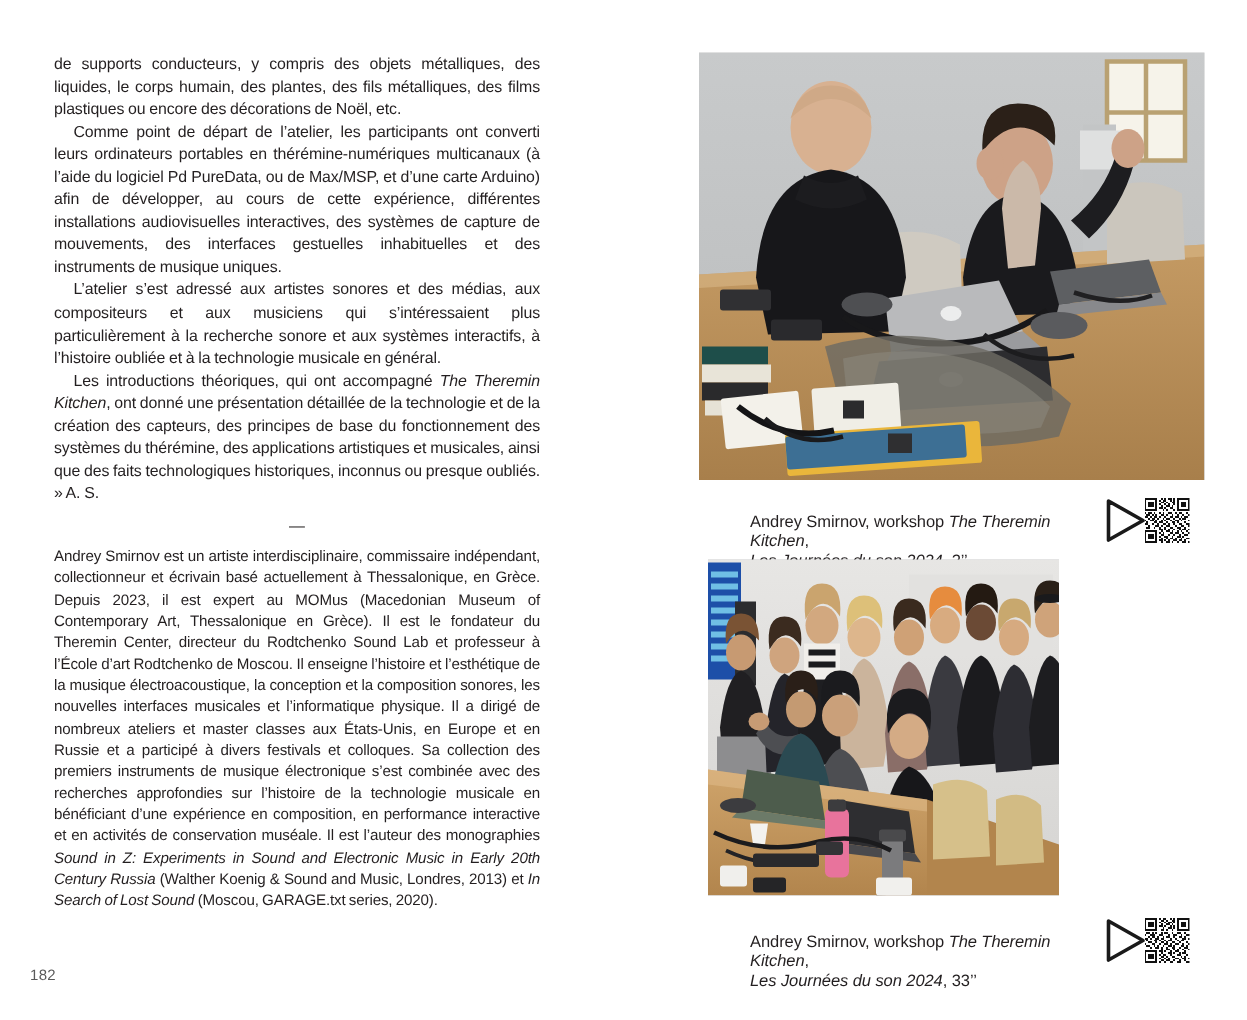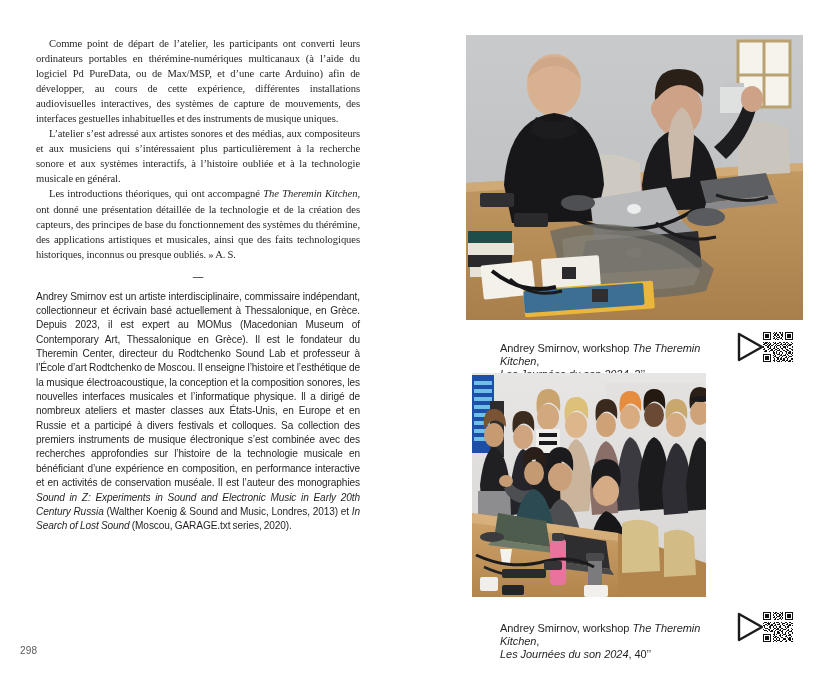--- a/index.html
+++ b/index.html
@@ -39,21 +39,21 @@
   .body-par {
     font-size: 10.6px;
     line-height: 15.05px;
     text-align: justify;
     text-justify: inter-word;
     margin: 0;
     letter-spacing: -0.08px;
     word-spacing: -0.35px;
     hyphens: manual;
   }
-  .body-par.indent { text-indent: 13px; font-family: Liberation Serif, serif; }
+  .body-par.indent { text-indent: 13px; }
   .ital { font-style: italic; }
 
   
   #separator {
     text-align: center;
     font-size: 10.6px;
     line-height: 15px;
     margin-top: 7px;
     margin-bottom: 6px;
     color: #231f20;
@@ -125,33 +125,34 @@
 </style>
 </head>
 <body>
 
 <div id="page">
 
   <div class="edge-line"></div>
 
   <div id="text-column">
     <div id="article-paragraphs">
+        <p class="body-par"><span>de supports conducteurs, y compris des objets métalliques, des liquides, le corps humain, des plantes, des fils métalliques, des films plastiques ou encore des décorations de Noël, etc.</span></p>
         <p class="body-par indent"><span>Comme point de départ de l’atelier, les participants ont converti leurs ordinateurs portables en thérémine-numériques multicanaux (à l’aide du logiciel Pd PureData, ou de Max/MSP, et d’une carte Arduino) afin de développer, au cours de cette expérience, différentes installations audiovisuelles interactives, des systèmes de capture de mouvements, des interfaces gestuelles inhabituelles et des instruments de musique uniques.</span></p>
         <p class="body-par indent"><span>L’atelier s’est adressé aux artistes sonores et des médias, aux compositeurs et aux musiciens qui s’intéressaient plus particulièrement à la recherche sonore et aux systèmes interactifs, à l’histoire oubliée et à la technologie musicale en général.</span></p>
         <p class="body-par indent"><span>Les introductions théoriques, qui ont accompagné </span><span class="ital">The Theremin Kitchen</span><span>, ont donné une présentation détaillée de la technologie et de la création des capteurs, des principes de base du fonctionnement des systèmes du thérémine, des applications artistiques et musicales, ainsi que des faits technologiques historiques, inconnus ou presque oubliés. » A. S.</span></p>
       </div>
 
     <div id="separator">
       <span>—</span>
     </div>
 
     <p class="bio-par" id="biography"><span class="bio-name">Andrey Smirnov</span><span> est un artiste interdisciplinaire, commissaire indépendant, collectionneur et écrivain basé actuellement à Thessalonique, en Grèce. Depuis 2023, il est expert au MOMus (Macedonian Museum of Contemporary Art, Thessalonique en Grèce). Il est le fondateur du Theremin Center, directeur du Rodtchenko Sound Lab et professeur à l’École d’art Rodtchenko de Moscou. Il enseigne l’histoire et l’esthétique de la musique électroacoustique, la conception et la composition sonores, les nouvelles interfaces musicales et l’informatique physique. Il a dirigé de nombreux ateliers et master classes aux États-Unis, en Europe et en Russie et a participé à divers festivals et colloques. Sa collection des premiers instruments de musique électronique s’est combinée avec des recherches approfondies sur l’histoire de la technologie musicale en bénéficiant d’une expérience en composition, en performance interactive et en activités de conservation muséale. Il est l’auteur des monographies </span><span class="ital">Sound in Z: Experiments in Sound and Electronic Music in Early 20th Century Russia</span><span> (Walther Koenig &amp; Sound and Music, Londres, 2013) et </span><span class="ital">In Search of Lost Sound</span><span> (Moscou, GARAGE.txt series, 2020).</span></p>
   </div>
 
-  <div id="folio">298</div>
+  <div id="folio">182</div>
 
   <div class="photo" id="photo-1">
     <svg viewBox="0 0 337 285" preserveAspectRatio="none" aria-hidden="true">
       <defs>
         <linearGradient id="wall1" x1="0" y1="0" x2="0" y2="1">
           <stop offset="0" stop-color="#c8cacb"></stop>
             <stop offset="1" stop-color="#b9bbbc"></stop>
         </linearGradient>
         <linearGradient id="tbl1" x1="0" y1="0" x2="0" y2="1">
           <stop offset="0" stop-color="#c49a63"></stop>
@@ -667,15 +668,15 @@
           <rect x="22" y="23" width="1" height="1"></rect>
         <rect x="8" y="24" width="1" height="1"></rect>
           <rect x="11" y="24" width="1" height="1"></rect>
           <rect x="14" y="24" width="2" height="1"></rect>
           <rect x="18" y="24" width="2" height="1"></rect>
           <rect x="23" y="24" width="2" height="1"></rect>
       </g>
     </svg>
   </div>
 
-  <p class="figure-caption" id="caption-2"><span>Andrey Smirnov, workshop </span><span class="ital">The Theremin Kitchen</span><span>,</span><br><span class="ital">Les Journées du son 2024</span><span>, 40’’</span></p>
+  <p class="figure-caption" id="caption-2"><span>Andrey Smirnov, workshop </span><span class="ital">The Theremin Kitchen</span><span>,</span><br><span class="ital">Les Journées du son 2024</span><span>, 33’’</span></p>
 
 </div>
 
 </body></html>

